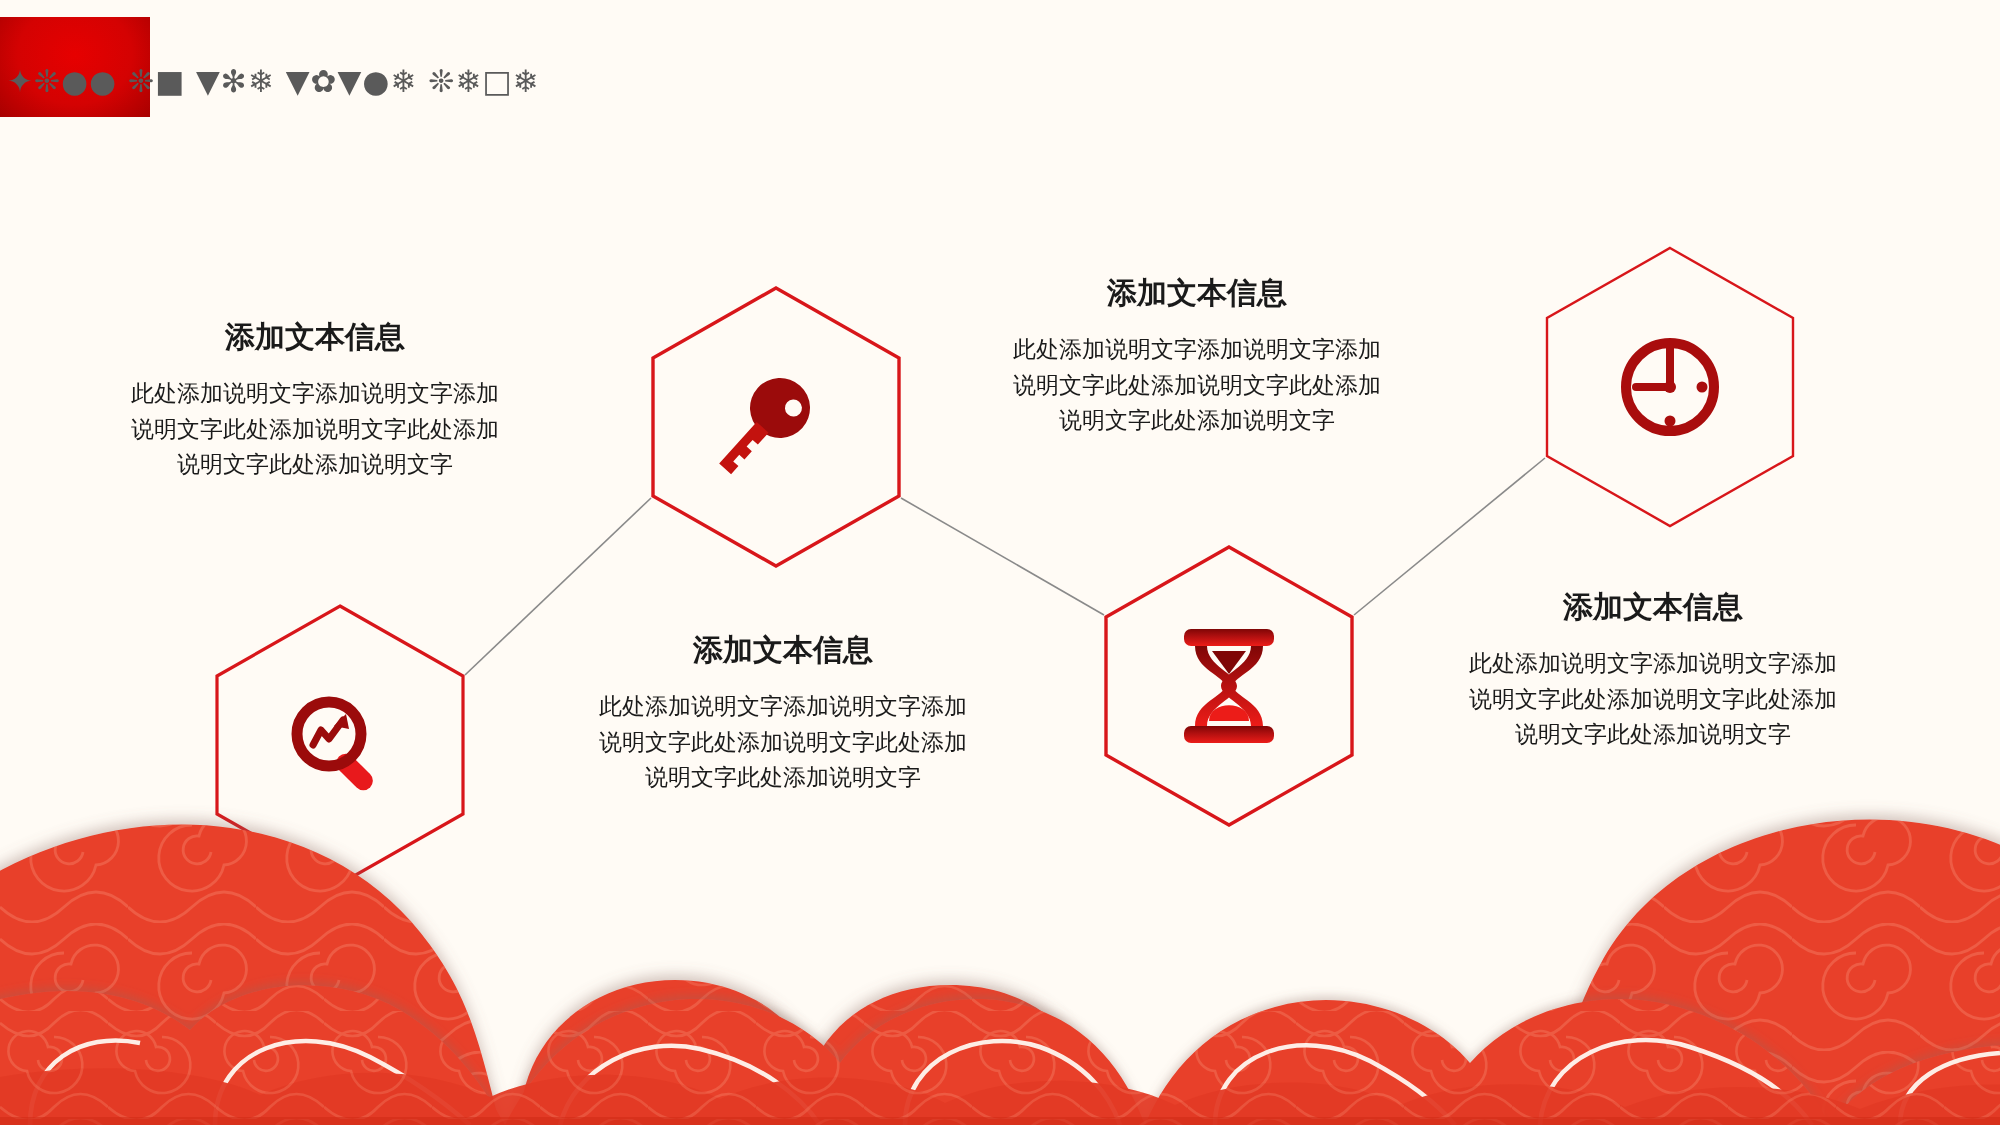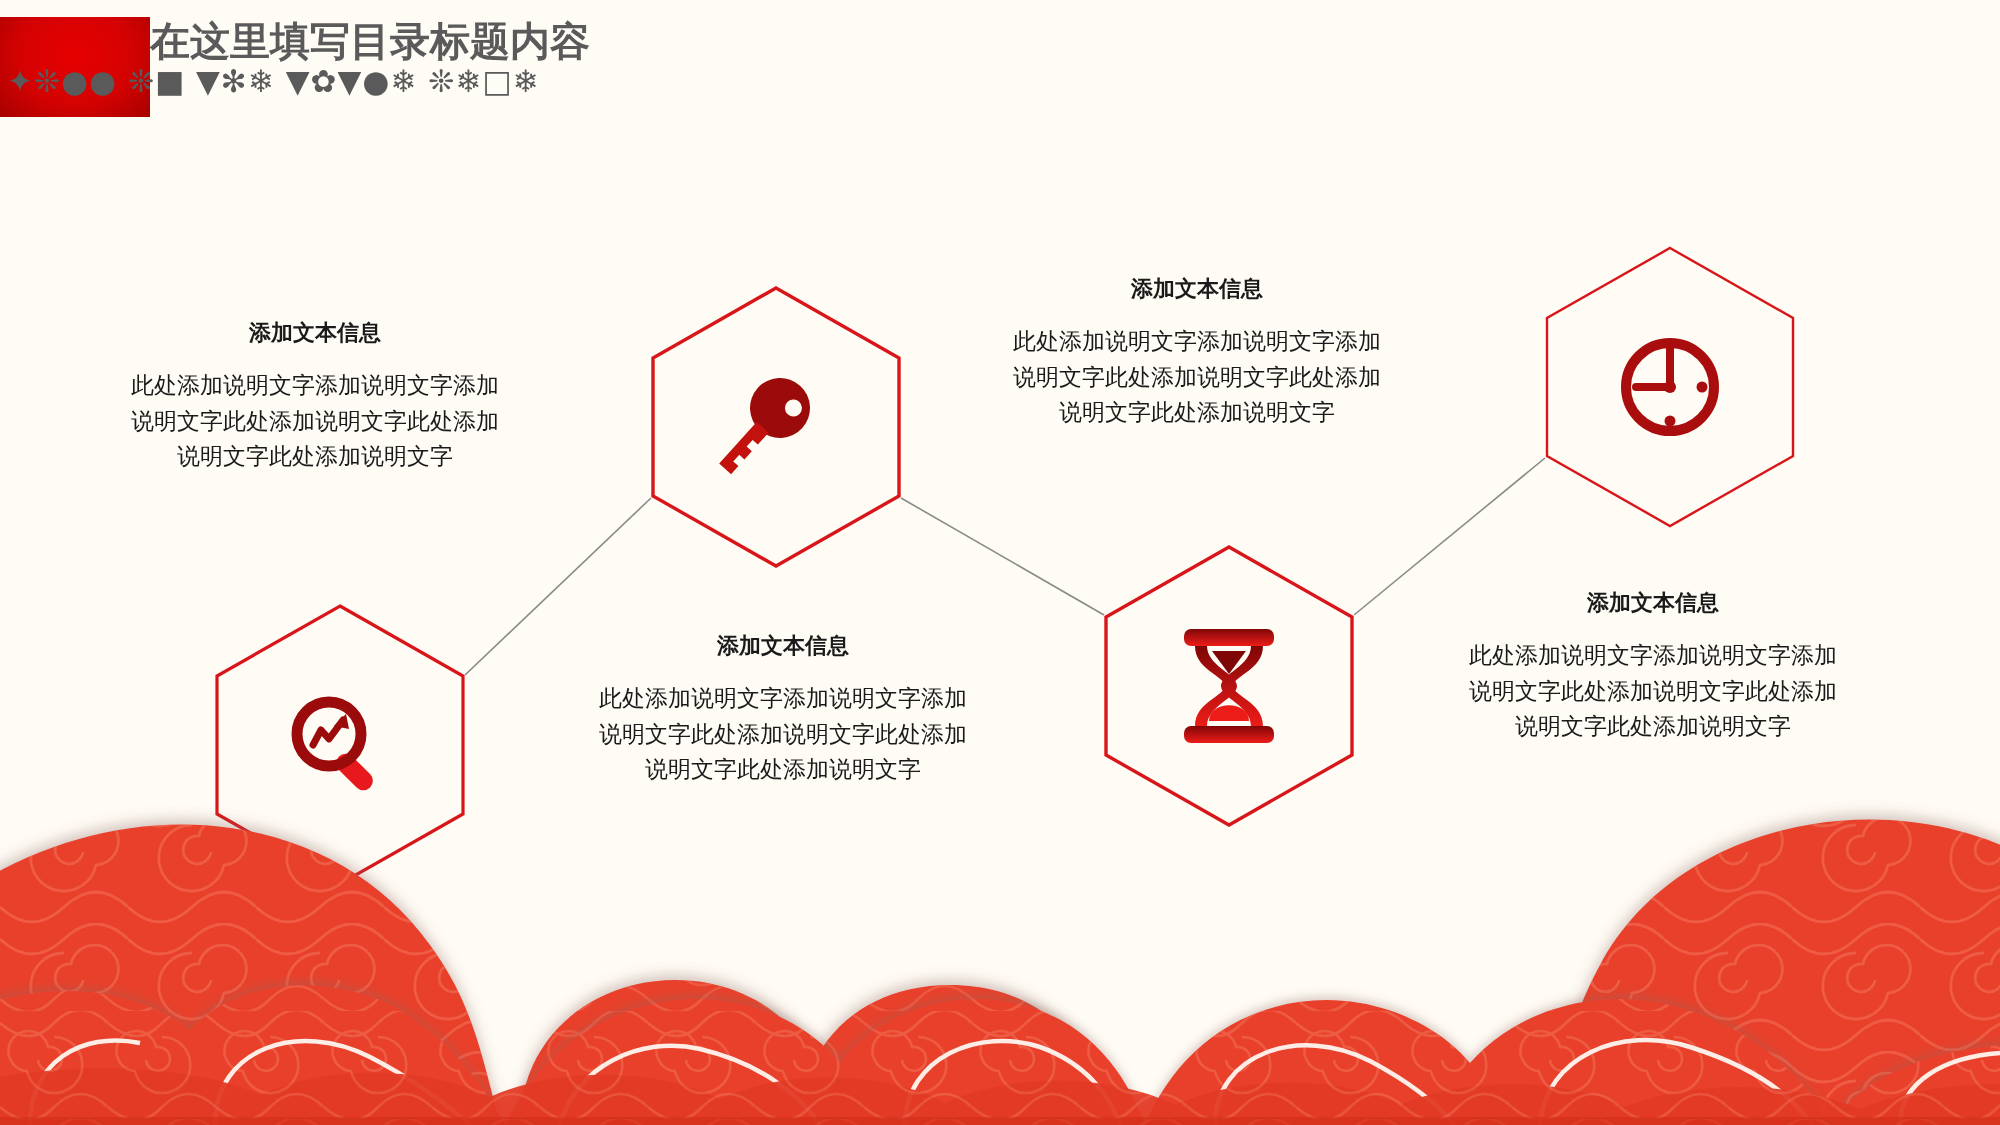--- a/index.html
+++ b/index.html
@@ -38,21 +38,21 @@
 
   .hexicon{
     position:absolute; left:0; top:0; width:100%; height:100%;
     display:flex; align-items:center; justify-content:center;
   }
   .hexicon svg{ display:block; }
 
   
   .block{ position:absolute; }
   .block .ttl{
-    font-size:22px; font-weight:bold; color:#1A1A1A; line-height:1;
+    font-size:30px; font-weight:bold; color:#1A1A1A; line-height:1;
     margin-bottom:24px; white-space:nowrap;
   }
   .block .body{
     font-size:23px; color:#1A1A1A; line-height:1.55; white-space:nowrap;
   }
   .block .body div{ white-space:nowrap; }
 
   .b1{ left:80px;   top:322px; width:470px; text-align:center; }
   .b2{ left:548px;  top:635px; width:470px; text-align:center; }
   .b3{ left:962px;  top:278px; width:470px; text-align:center; }
@@ -72,21 +72,20 @@
   <svg id="links" viewBox="0 0 2000 1125">
 
     <line x1="465" y1="675" x2="651" y2="498" stroke="#8A8A8A" stroke-width="1.6"></line>
 
     <line x1="901" y1="498" x2="1104" y2="615" stroke="#8A8A8A" stroke-width="1.6"></line>
 
     <line x1="1354" y1="615" x2="1545" y2="458" stroke="#8A8A8A" stroke-width="1.6"></line>
   </svg>
 
   <div class="hdr-badge"></div>
-  <div class="hdr-title">在这里填写目录标题内容</div>
   <div class="hdr-sub">✦❊●● ❊■ ▼✻❄ ▼✿▼●❄ ❊❄□❄</div>
 
   <div class="hexwrap h1">
     <svg width="250" height="282" viewBox="0 0 250 282">
       <polygon points="125,2 248,72 248,210 125,280 2,210 2,72" fill="none" stroke="#D8161A" stroke-width="3.4"></polygon>
     </svg>
     <div class="hexicon">
       <svg width="112" height="118" viewBox="0 0 112 118">
         <g transform="rotate(42 60 40)">
           <circle cx="60" cy="40" r="30" fill="#9B0B0B"></circle>

